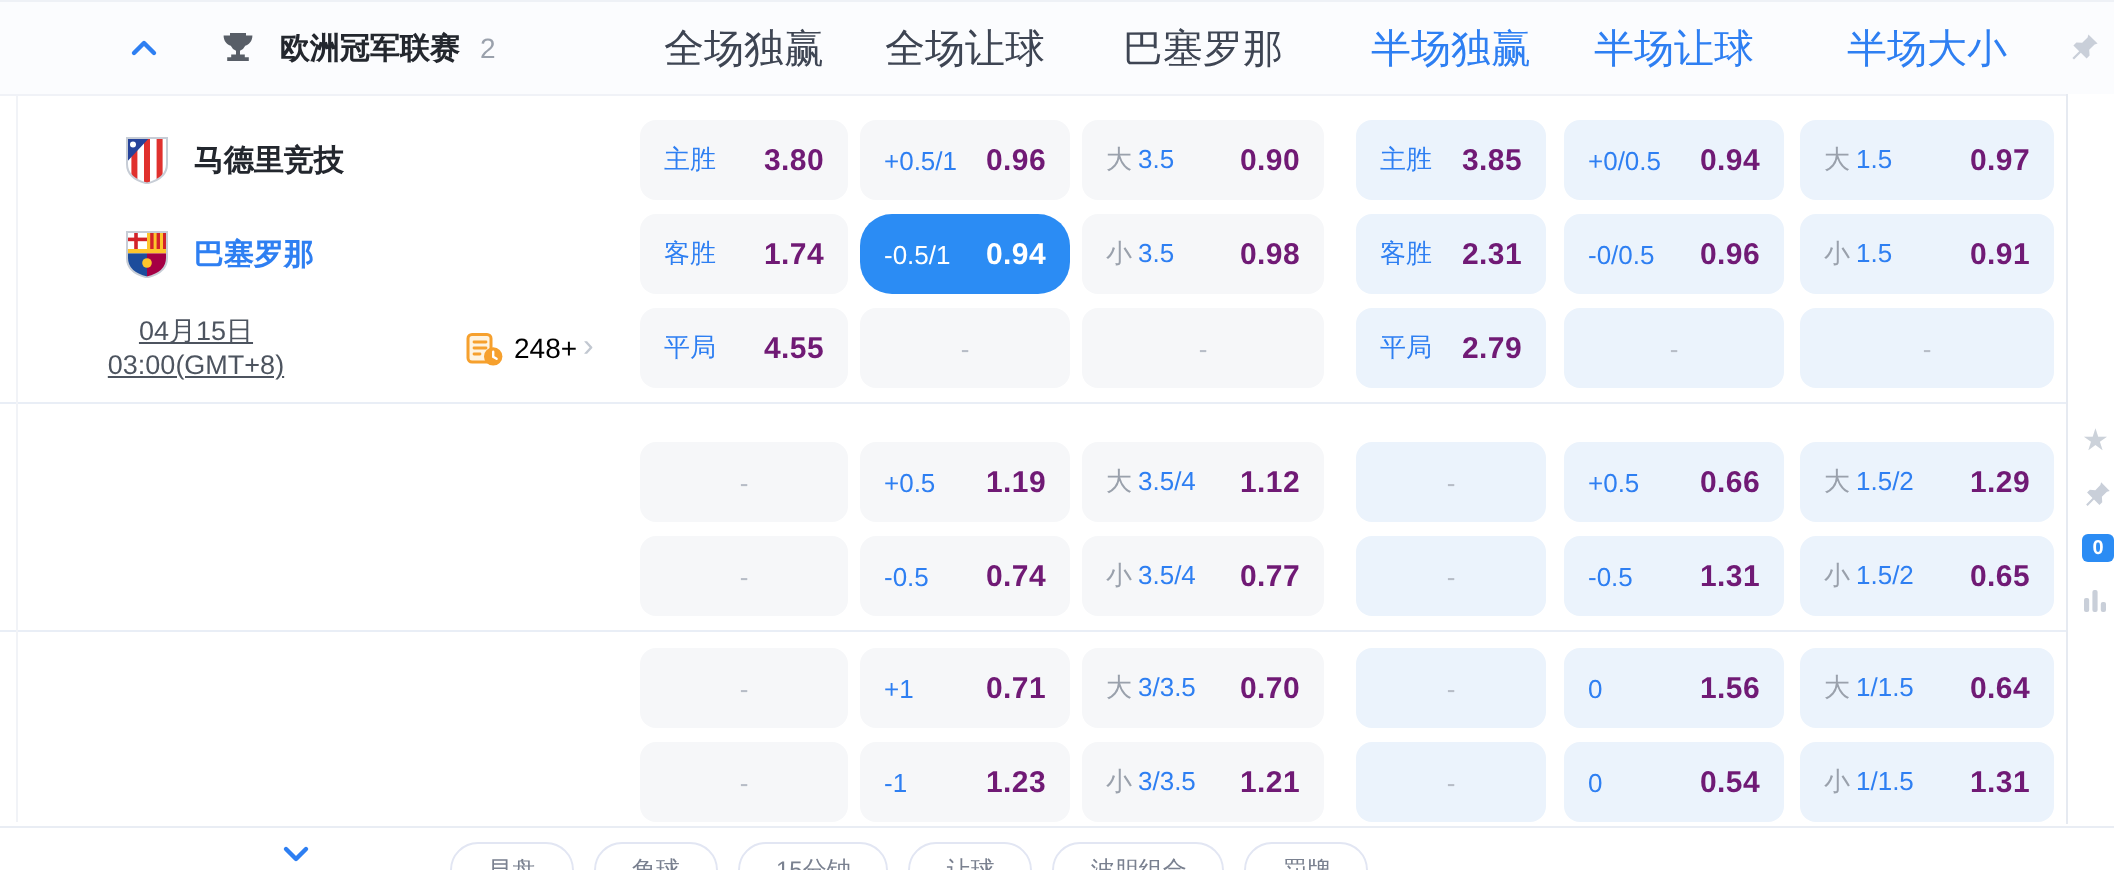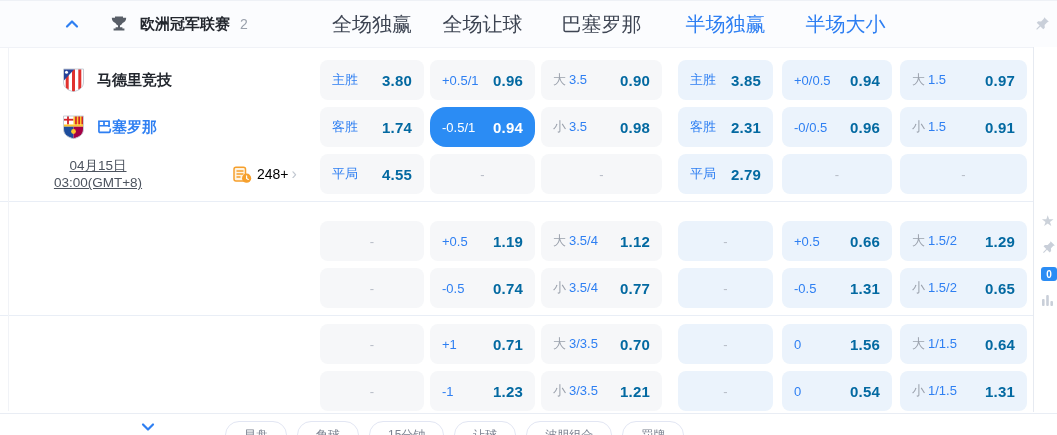--- a/index.html
+++ b/index.html
@@ -28,21 +28,21 @@
   #group1{padding-top:12px;}
   #group2{padding-top:19px;}
   #group3{padding-top:8px;}
   .orow{margin-bottom:7px;}
   .sep{height:1px;background:#e9eef6;margin-right:24px;}
   .cell{height:40px;box-sizing:border-box;border-radius:8px;background:#f6f7f9;display:flex;align-items:center;justify-content:space-between;padding:0 12px;cursor:pointer;}
   .cell.half{background:#ebf3fc;}
   .cell.empty{justify-content:center;cursor:default;}
   .cell.hl{background:#2b8cf4;border-radius:16px;}
   .lbl{font-size:13px;color:#2e7ff2;}
-  .val{font-size:15px;font-weight:700;color:#0369a1;letter-spacing:.2px;}
+  .val{font-size:15px;font-weight:700;color:#701a75;letter-spacing:.2px;}
   .cell.hl .lbl,.cell.hl .val{color:#fff;}
   .oug{display:inline-flex;align-items:baseline;}
   .pre{font-size:13px;color:#9aa1ac;}
   .hcp{font-size:13px;color:#2e7ff2;margin-left:3px;}
   .dash{font-size:13px;color:#b6bcc6;}
   
   .crest{margin-left:54px;display:inline-flex;width:23px;height:24px;}
   .tname{margin-left:12px;font-size:15px;font-weight:700;color:#23272e;cursor:pointer;}
   .tname.away{color:#2e7ff2;}
   .dt{margin-left:6px;width:168px;text-align:center;font-size:13.5px;color:#4d545f;line-height:17px;text-decoration:underline;}
@@ -79,20 +79,21 @@
             <path d="M5 1.5h8v1.3h3.2c0 2.8-1.7 4.6-3.6 5.1A4.6 4.6 0 0 1 10 10.4v1.8h2.4v1.4h2v1.9H3.6v-1.9h2v-1.4H8v-1.8A4.6 4.6 0 0 1 5.4 7.9C3.5 7.4 1.8 5.6 1.8 2.8H5V1.5z" fill="#585e67"></path>
           </svg>
       </span>
       <span class="league">欧洲冠军联赛</span>
       <span class="count">2</span>
     </div>
     <div class="c1 hcol">全场独赢</div>
     <div class="c2 hcol">全场让球</div>
     <div class="c3 hcol">巴塞罗那</div>
     <div class="c4 hcol half">半场独赢</div>
+    <div class="c5 hcol half">半场让球</div>
     <div class="c6 hcol half">半场大小</div>
     <span class="pin-top">
       <svg width="16" height="16" viewBox="0 0 16 16">
           <path d="M10.2 1.2 14.8 5.8l-1.5.4-2.7 2.7.2 2.9-1.5 1.5-2.9-2.9L3 13.8l-.8-.8 3.4-3.4-2.9-2.9L4.2 5.2l2.9.2 2.7-2.7z" fill="#c9cfd9"></path>
         </svg>
     </span>
   </div>
 
   <div id="group1">
       <div class="row orow">

